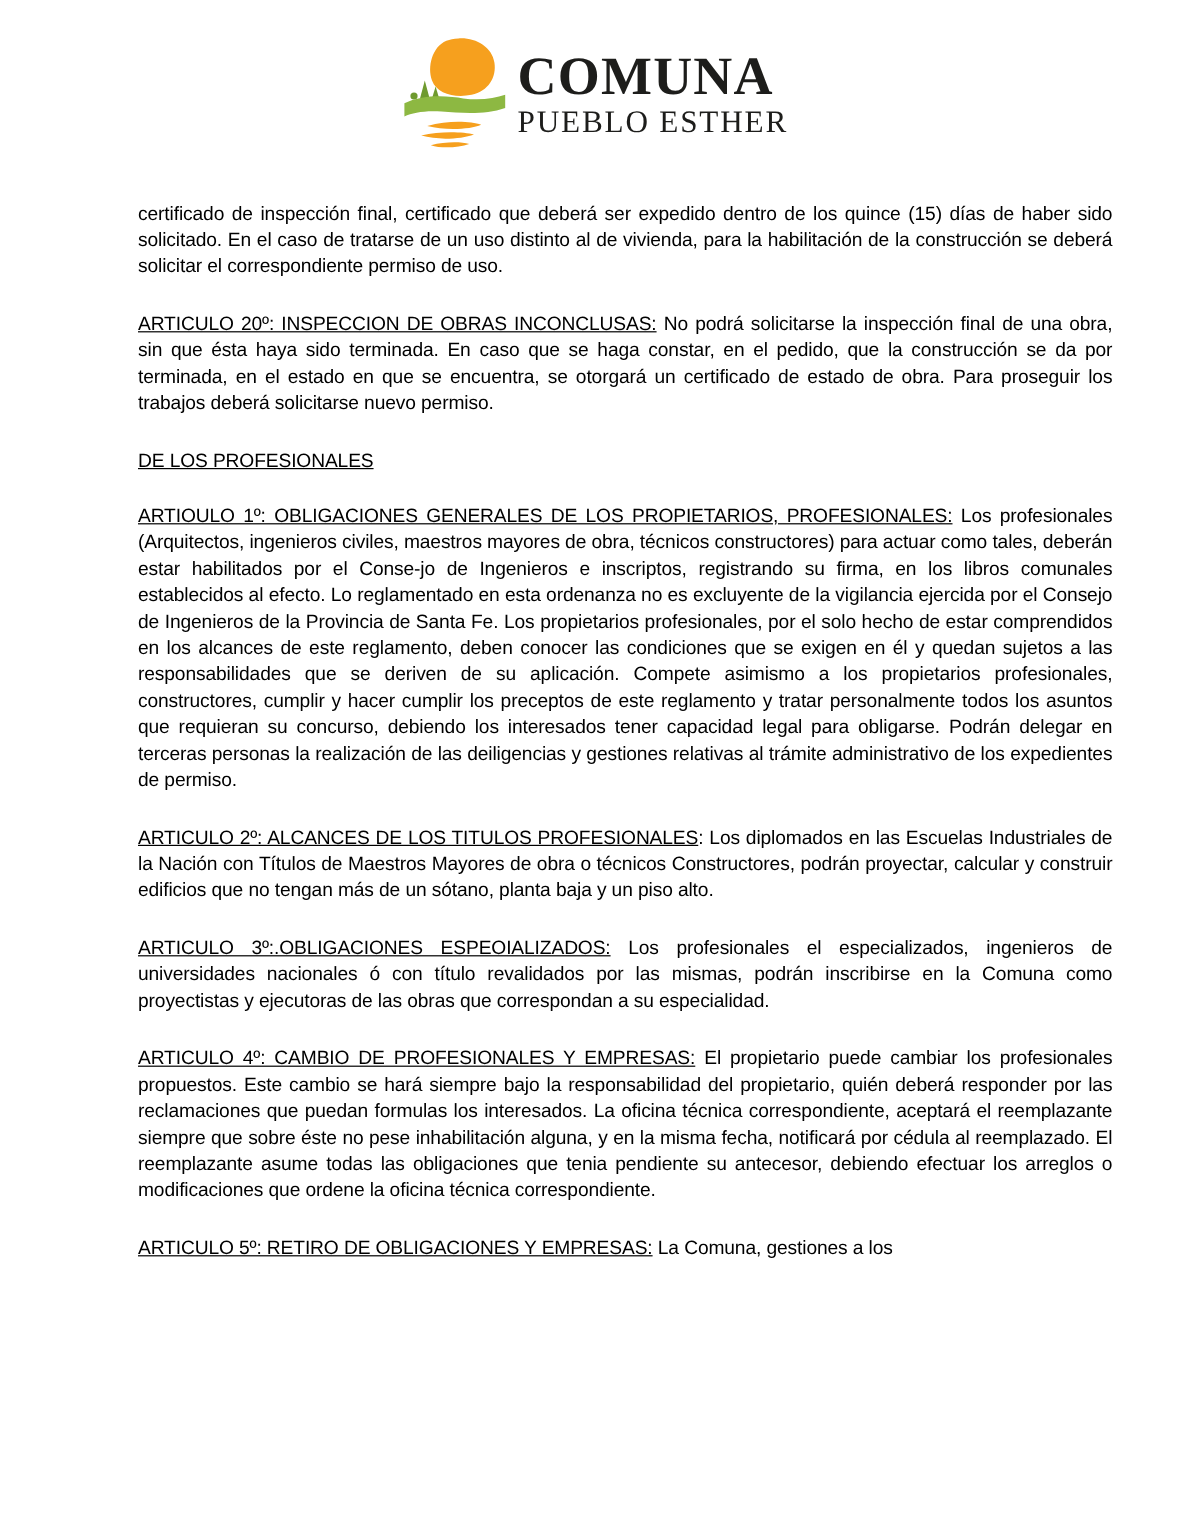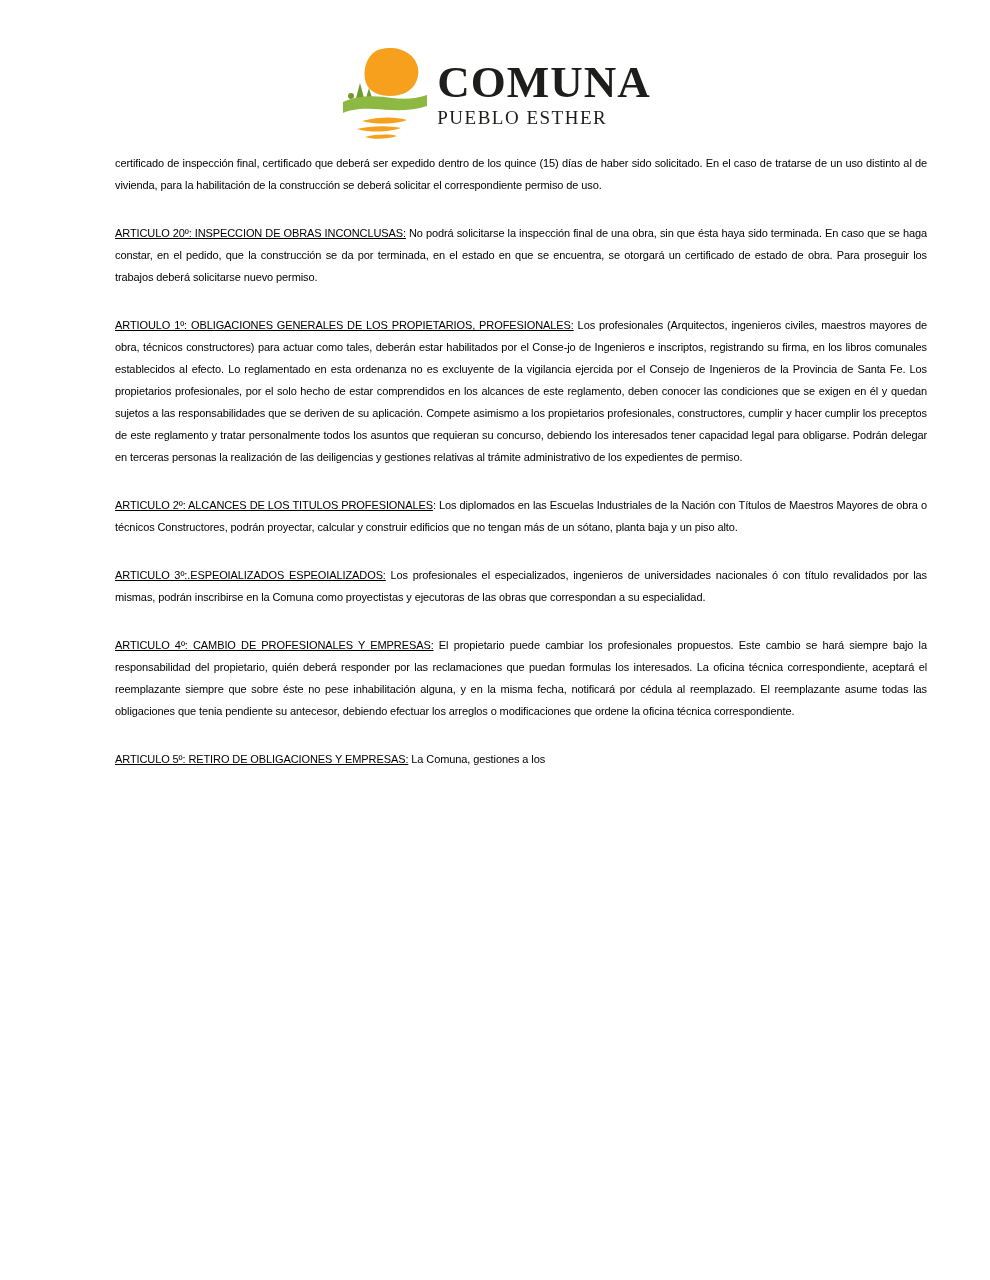--- a/index.html
+++ b/index.html
@@ -10,49 +10,49 @@
     background: #ffffff;
     font-family: "Liberation Sans", sans-serif;
     color: #000000;
     overflow: hidden;
   }
   
   .logo {
     display: flex;
     justify-content: center;
     align-items: center;
-    padding-top: 46px;
+    padding-top: 30px;
     gap: 6px;
   }
   .logo-emblem { width: 92px; height: 95px; flex: 0 0 auto; }
   .logo-text { display: flex; flex-direction: column; align-items: flex-start; }
   .logo-title {
     font-family: "Liberation Serif", serif;
     font-weight: 700;
     font-size: 45px;
     line-height: 1.0;
     letter-spacing: 1px;
     color: #1d1d1b;
   }
   .logo-subtitle {
     font-family: "Liberation Serif", serif;
     font-weight: 400;
-    font-size: 19px;
+    font-size: 26px;
     line-height: 1.0;
     letter-spacing: 1.5px;
     margin-top: 3px;
     color: #1d1d1b;
   }
   
   .content {
     position: absolute;
     left: 115px;
-    top: 152px;
+    top: 168px;
     width: 812px;
-    font-size: 11px;
+    font-size: 16px;
     line-height: 22px;
     letter-spacing: -0.1px;
     text-align: justify;
   }
   .content p { margin: 0 0 26px 0; }
   .content p.chapter { margin-bottom: 13px; }
   .content p.chapter-first { margin-top: 12px; }
   .content p.chapter-last { margin-bottom: 24px; }
   .hd { text-decoration: underline; margin-top: 29px; }
 </style>
@@ -87,25 +87,26 @@
     </div>
   </header>
 
   <main class="content">
 
     <p><span class="hd"></span><span>certificado de inspección final, certificado que deberá ser expedido dentro de los quince (15) días de haber sido solicitado. En el caso de tratarse de un uso distinto al de vivienda, para la habilitación de la construcción se deberá solicitar el correspondiente permiso de uso.</span></p>
 
     <p><span class="hd">ARTICULO 20º: INSPECCION DE OBRAS INCONCLUSAS:</span><span> No podrá solicitarse la inspección final de una obra, sin que ésta haya sido terminada. En caso que se haga constar, en el pedido, que la construcción se da por terminada, en el estado en que se encuentra, se otorgará un certificado de estado de obra. Para proseguir los trabajos deberá solicitarse nuevo permiso.</span></p>
 
 
+    <p class="chapter chapter-last"><span class="hd">DE LOS PROFESIONALES</span></p>
 
     <p><span class="hd">ARTIOULO 1º: OBLIGACIONES GENERALES DE LOS PROPIETARIOS, PROFESIONALES:</span><span> Los profesionales (Arquitectos, ingenieros civiles, maestros mayores de obra, técnicos constructores) para actuar como tales, deberán estar habilitados por el Conse-jo de Ingenieros e inscriptos, registrando su firma, en los libros comunales establecidos al efecto. Lo reglamentado en esta ordenanza no es excluyente de la vigilancia ejercida por el Consejo de Ingenieros de la Provincia de Santa Fe. Los propietarios profesionales, por el solo hecho de estar comprendidos en los alcances de este reglamento, deben conocer las condiciones que se exigen en él y quedan sujetos a las responsabilidades que se deriven de su aplicación. Compete asimismo a los propietarios profesionales, constructores, cumplir y hacer cumplir los preceptos de este reglamento y tratar personalmente todos los asuntos que requieran su concurso, debiendo los interesados tener capacidad legal para obligarse. Podrán delegar en terceras personas la realización de las deiligencias y gestiones relativas al trámite administrativo de los expedientes de permiso.</span></p>
 
     <p><span class="hd">ARTICULO 2º: ALCANCES DE LOS TITULOS PROFESIONALES</span><span>: Los diplomados en las Escuelas Industriales de la Nación con Títulos de Maestros Mayores de obra o técnicos Constructores, podrán proyectar, calcular y construir edificios que no tengan más de un sótano, planta baja y un piso alto.</span></p>
 
-    <p><span class="hd">ARTICULO 3º:.ESPEOIALIZADOS ESPEOIALIZADOS:</span><span> Los profesionales el especializados, ingenieros de universidades nacionales ó con título revalidados por las mismas, podrán inscribirse en la Comuna como proyectistas y ejecutoras de las obras que correspondan a su especialidad.</span></p>
+    <p><span class="hd">ARTICULO 3º:.OBLIGACIONES ESPEOIALIZADOS:</span><span> Los profesionales el especializados, ingenieros de universidades nacionales ó con título revalidados por las mismas, podrán inscribirse en la Comuna como proyectistas y ejecutoras de las obras que correspondan a su especialidad.</span></p>
 
     <p><span class="hd">ARTICULO 4º: CAMBIO DE PROFESIONALES Y EMPRESAS:</span><span> El propietario puede cambiar los profesionales propuestos. Este cambio se hará siempre bajo la responsabilidad del propietario, quién deberá responder por las reclamaciones que puedan formulas los interesados. La oficina técnica correspondiente, aceptará el reemplazante siempre que sobre éste no pese inhabilitación alguna, y en la misma fecha, notificará por cédula al reemplazado. El reemplazante asume todas las obligaciones que tenia pendiente su antecesor, debiendo efectuar los arreglos o modificaciones que ordene la oficina técnica correspondiente.</span></p>
 
     <p><span class="hd">ARTICULO 5º: RETIRO DE OBLIGACIONES Y EMPRESAS:</span><span> La Comuna, gestiones a los</span></p>
 
   </main>
 </div>
 
 </body></html>

